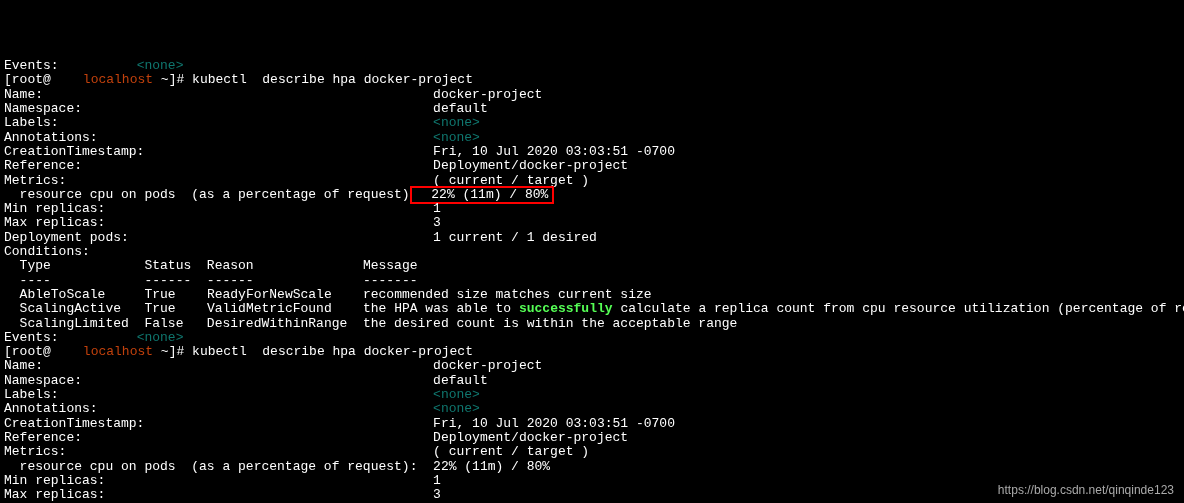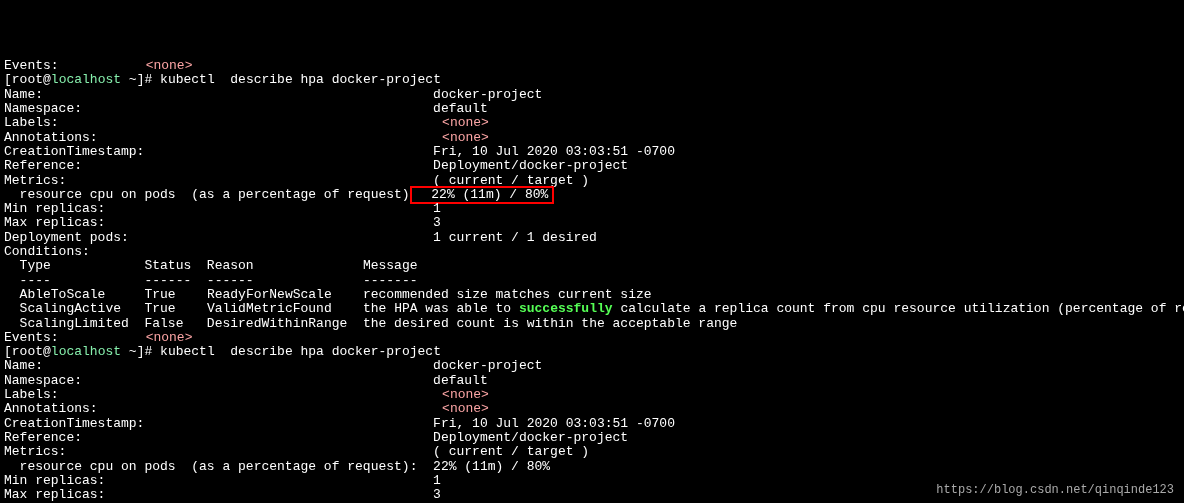--- a/index.html
+++ b/index.html
@@ -17,37 +17,37 @@
       white-space: pre;
       overflow: hidden;
       width: 1184px;
       height: 503px;
       position: relative;
     }
     .terminal {
       padding: 2px 0 0 4px;
     }
     .white { color: #ffffff; }
-    .red { color: #86efac; }
-    .purple { color: #fca5a5; margin-left: 9px; }
+    .red { color: #c2410c; padding-left: 32px; }
+    .purple { color: #0f766e; }
     .green { color: #55ff55; font-weight: bold; }
     .line { display: block; }
     .highlighted-box {
       border: 2px solid #ff0000;
       padding: 0 4px;
       display: inline-block;
       margin: -2px 0;
     }
     .watermark {
       position: absolute;
       bottom: 6px;
       right: 10px;
       color: #aaaaaa;
       font-size: 12px;
-      font-family: Liberation Mono, monospace;
+      font-family: Liberation Sans, sans-serif;
     }
   </style>
 </head>
 <body>
 
 
 
 <div class="terminal"><span class="line"><span>Events:</span>          <span class="purple">&lt;none&gt;</span></span><span class="line"><span class="white">[</span><span class="white">root</span><span class="white">@</span><span class="red">localhost</span><span class="white"> ~]#</span><span class="white"> kubectl  describe hpa docker-project</span></span><span class="line"><span>Name:</span>                                                  <span>docker-project</span></span><span class="line"><span>Namespace:</span>                                             <span>default</span></span><span class="line"><span>Labels:</span>                                                <span class="purple">&lt;none&gt;</span></span><span class="line"><span>Annotations:</span>                                           <span class="purple">&lt;none&gt;</span></span><span class="line"><span>CreationTimestamp:</span>                                     <span>Fri, 10 Jul 2020 03:03:51 -0700</span></span><span class="line"><span>Reference:</span>                                             <span>Deployment/docker-project</span></span><span class="line"><span>Metrics:</span>                                               <span>( current / target )</span></span><span class="line"><span>  resource cpu on pods  (as a percentage of request)</span><span class="highlighted-box">  22% (11m) / 80%</span></span><span class="line"><span>Min replicas:</span>                                          <span>1</span></span><span class="line"><span>Max replicas:</span>                                          <span>3</span></span><span class="line"><span>Deployment pods:</span>                                       <span>1 current / 1 desired</span></span><span class="line">Conditions:</span><span class="line"><span>  Type</span>            <span>Status</span>  <span>Reason</span>              <span>Message</span></span><span class="line"><span>  ----</span>            <span>------</span>  <span>------</span>              <span>-------</span></span><span class="line"><span>  AbleToScale</span>     <span>True</span>    <span>ReadyForNewScale</span>    <span>recommended size matches current size</span></span><span class="line"><span>  ScalingActive</span>   <span>True</span>    <span>ValidMetricFound</span>    <span>the HPA was able to </span><span class="green">successfully</span><span> calculate a replica count from cpu resource utilization (percentage of request)</span></span><span class="line"><span>  ScalingLimited</span>  <span>False</span>   <span>DesiredWithinRange</span>  <span>the desired count is within the acceptable range</span></span><span class="line"><span>Events:</span>          <span class="purple">&lt;none&gt;</span></span><span class="line"><span class="white">[</span><span class="white">root</span><span class="white">@</span><span class="red">localhost</span><span class="white"> ~]#</span><span class="white"> kubectl  describe hpa docker-project</span></span><span class="line"><span>Name:</span>                                                  <span>docker-project</span></span><span class="line"><span>Namespace:</span>                                             <span>default</span></span><span class="line"><span>Labels:</span>                                                <span class="purple">&lt;none&gt;</span></span><span class="line"><span>Annotations:</span>                                           <span class="purple">&lt;none&gt;</span></span><span class="line"><span>CreationTimestamp:</span>                                     <span>Fri, 10 Jul 2020 03:03:51 -0700</span></span><span class="line"><span>Reference:</span>                                             <span>Deployment/docker-project</span></span><span class="line"><span>Metrics:</span>                                               <span>( current / target )</span></span><span class="line"><span>  resource cpu on pods  (as a percentage of request):</span>  <span>22% (11m) / 80%</span></span><span class="line"><span>Min replicas:</span>                                          <span>1</span></span><span class="line"><span>Max replicas:</span>                                          <span>3</span></span><span class="line"><span>Deployment pods:</span>                                       <span>1 current / 1 desired</span></span></div>
 
 <div class="watermark">https://blog.csdn.net/qinqinde123</div>

